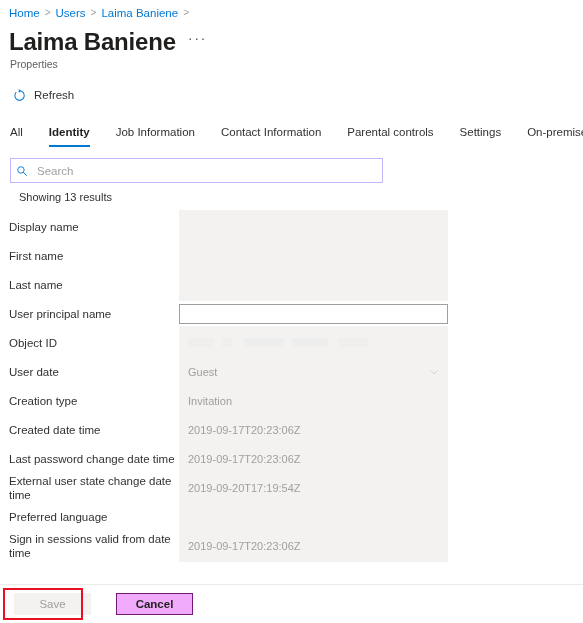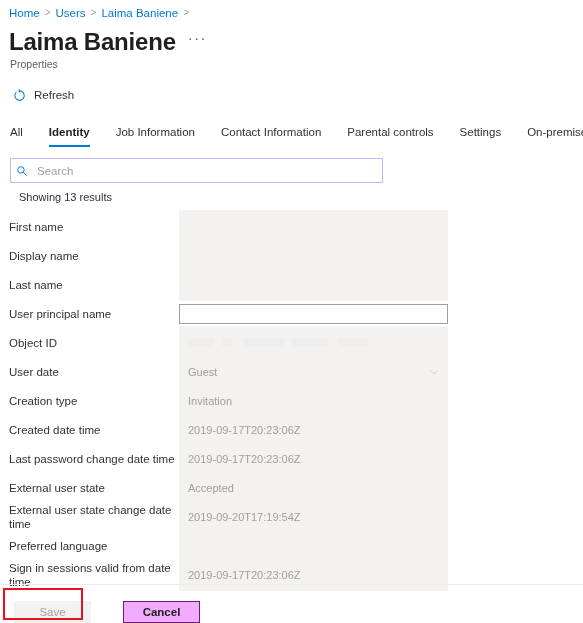--- a/index.html
+++ b/index.html
@@ -227,24 +227,23 @@
     height: 1px;
     background: #edebe9;
   }
   .footer {
     position: absolute;
     left: 0;
     top: 585px;
     width: 583px;
     height: 38px;
     display: flex;
-    align-items: flex-end;
+    align-items: center;
     padding-left: 14px;
     box-sizing: border-box;
-    gap: 7px;
   }
   .btn {
     height: 22px;
     min-width: 77px;
     box-sizing: border-box;
     font-family: "Liberation Sans", sans-serif;
     font-size: 11.5px;
     display: inline-flex;
     align-items: center;
     justify-content: center;
@@ -321,27 +320,27 @@
       <line x1="9.8" y1="9.8" x2="14" y2="14" stroke="#0078d4" stroke-width="1.2" stroke-linecap="round"></line>
     </svg>
   </span>
   <input class="search-input" type="text" placeholder="Search" style="">
 </div>
 
 <div class="results-count">Showing 13 results</div>
 
 <div class="form">
     <div class="form-row">
+      <div class="form-label">Display name</div>
+      <div class="form-value">
+        <span></span>
+      </div>
+    </div>
+    <div class="form-row">
       <div class="form-label">First name</div>
-      <div class="form-value">
-        <span></span>
-      </div>
-    </div>
-    <div class="form-row">
-      <div class="form-label">Display name</div>
       <div class="form-value">
         <span></span>
       </div>
     </div>
     <div class="form-row">
       <div class="form-label">Last name</div>
       <div class="form-value">
         <span></span>
       </div>
     </div>
@@ -380,26 +379,20 @@
         <span>2019-09-17T20:23:06Z</span>
       </div>
     </div>
     <div class="form-row">
       <div class="form-label">Last password change date time</div>
       <div class="form-value">
         <span>2019-09-17T20:23:06Z</span>
       </div>
     </div>
     <div class="form-row">
-      <div class="form-label">External user state</div>
-      <div class="form-value">
-        <span>Accepted</span>
-      </div>
-    </div>
-    <div class="form-row">
       <div class="form-label">External user state change date time</div>
       <div class="form-value">
         <span>2019-09-20T17:19:54Z</span>
       </div>
     </div>
     <div class="form-row">
       <div class="form-label">Preferred language</div>
       <div class="form-value">
         <span></span>
       </div>

